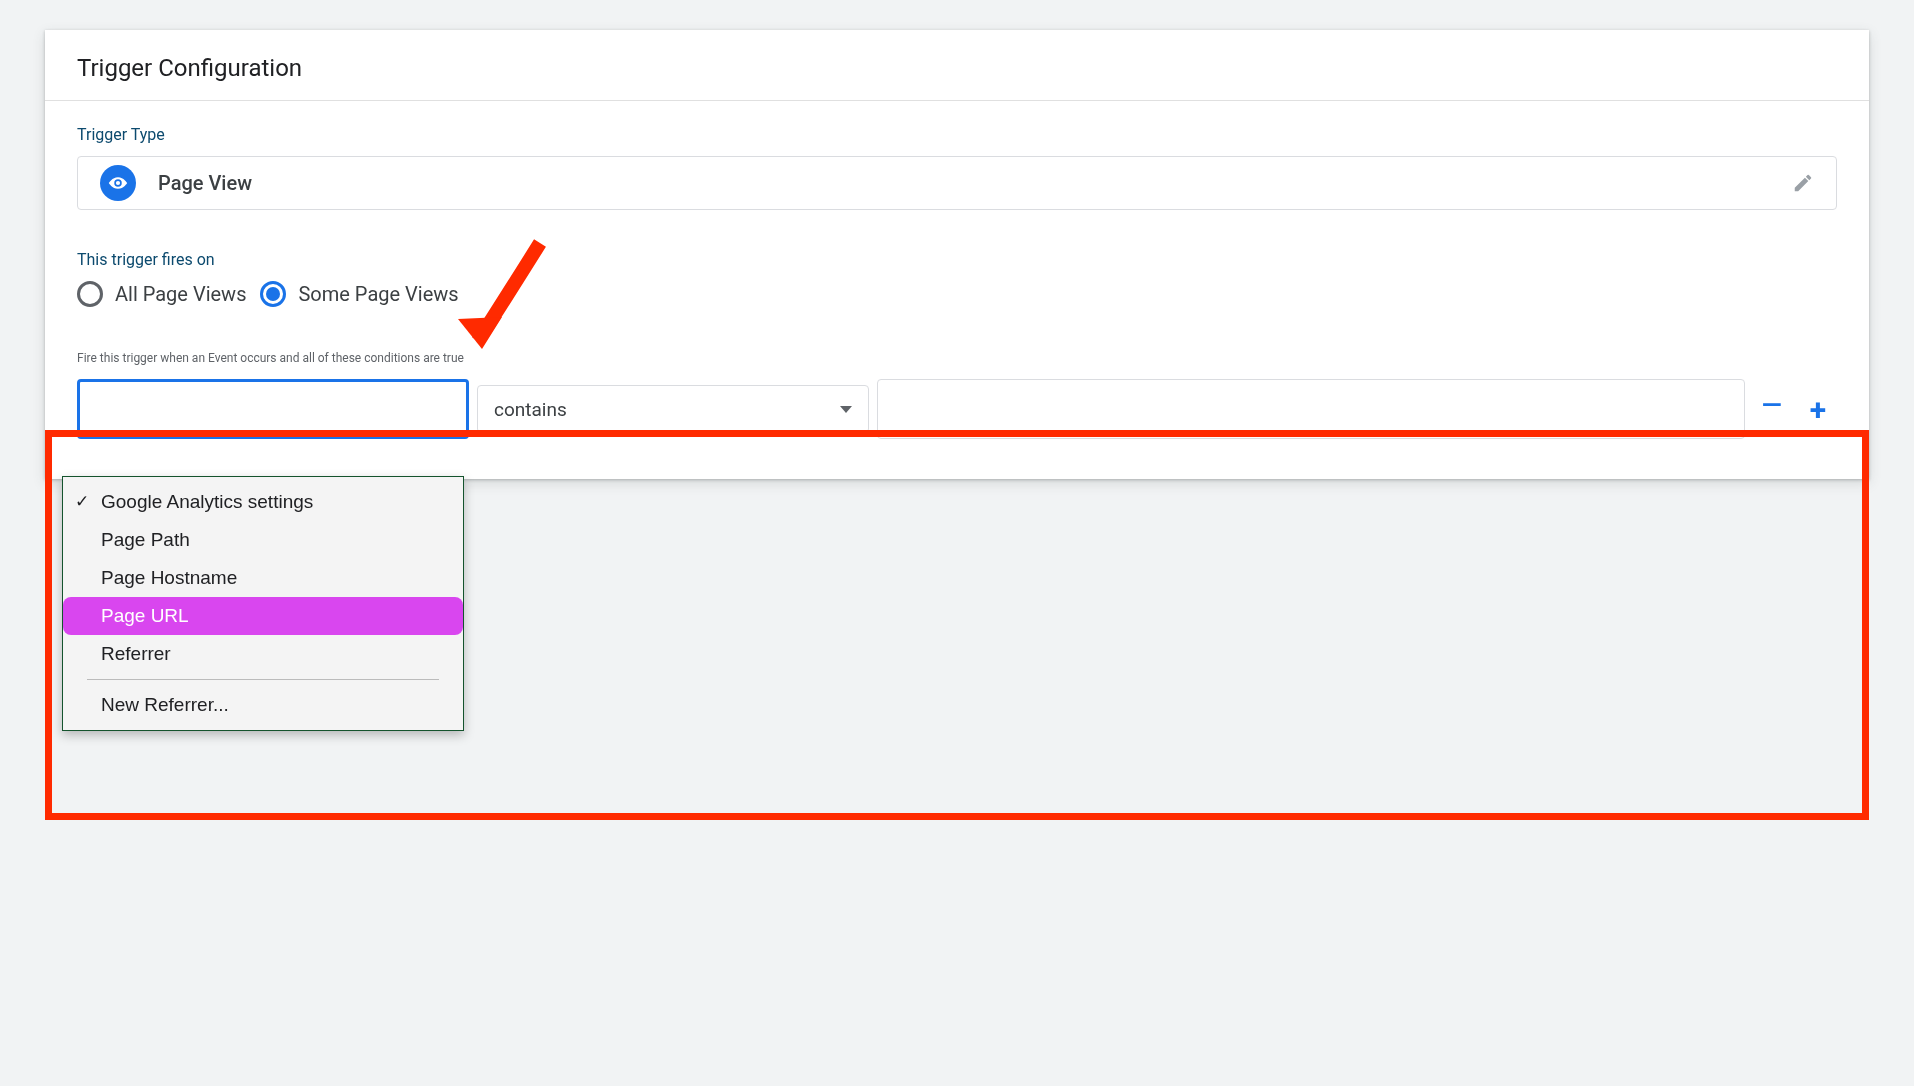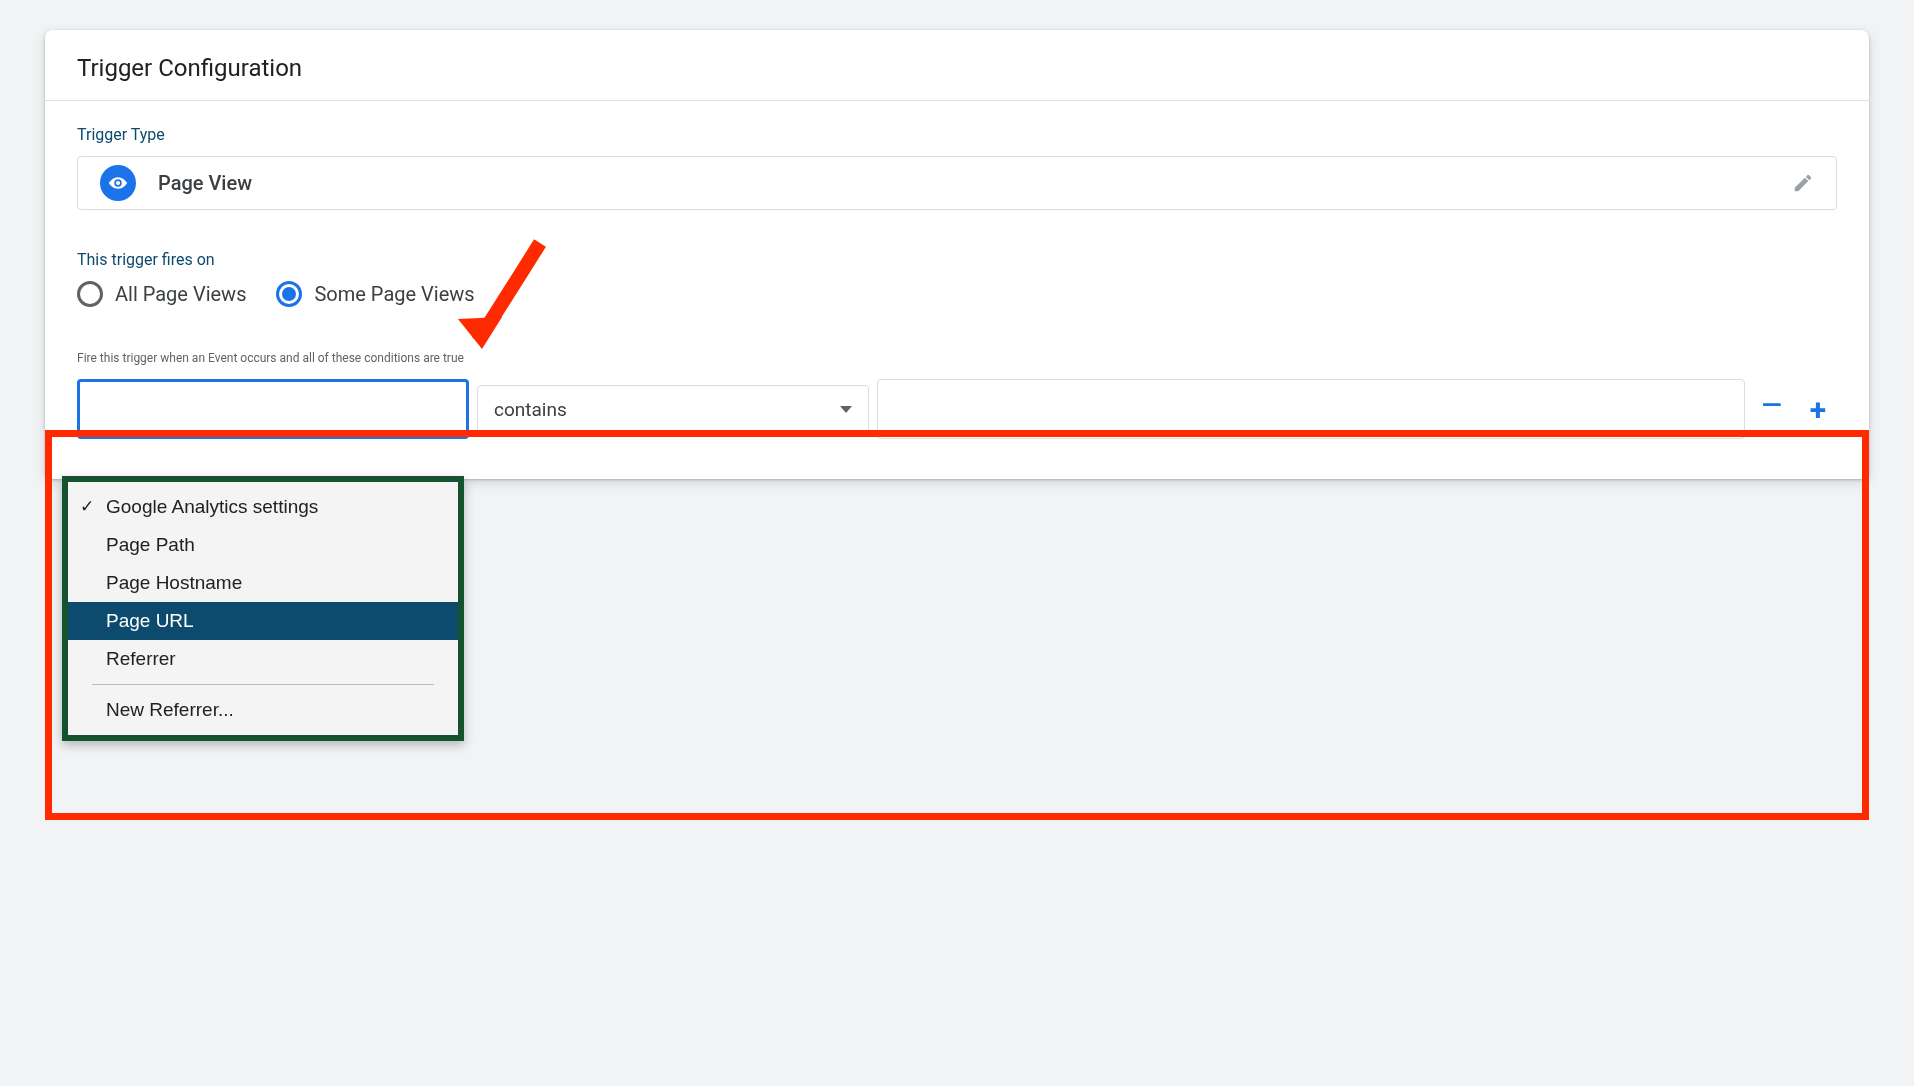--- a/index.html
+++ b/index.html
@@ -4,21 +4,21 @@
 <style>
   * { box-sizing: border-box; margin: 0; padding: 0; }
   body {
     background: #f1f3f4;
     font-family: Roboto, "Helvetica Neue", Arial, sans-serif;
     color: #202124;
     padding: 30px 45px;
   }
   .card {
     background: #fff;
-    border-radius: 8px;
+    border-radius: 0;
     box-shadow: 0 1px 3px rgba(60,64,67,0.3), 0 4px 12px rgba(60,64,67,0.15);
     position: relative;
   }
   .card-header {
     padding: 24px 32px 18px 32px;
     border-bottom: 1px solid #e0e0e0;
     font-size: 24px;
     font-weight: 400;
     color: #202124;
   }
@@ -43,21 +43,21 @@
   .tt-left { display:flex; align-items:center; gap:22px; }
   .eye-circle {
     width: 36px; height: 36px; border-radius: 50%;
     background: #1a73e8;
     display:flex; align-items:center; justify-content:center;
   }
   .eye-circle svg { width:20px; height:20px; fill:#fff; }
   .tt-label { font-size: 20px; font-weight:500; color:#3c4043; }
   .pencil { width:22px; height:22px; fill:#9aa0a6; cursor:pointer; }
 
-  .fireson-row { display:flex; align-items:flex-start; gap:30px; margin-bottom:44px; }
+  .fireson-row { display:flex; align-items:flex-start; gap:14px; margin-bottom:44px; }
   .radio-item { display:flex; align-items:center; gap:12px; cursor:pointer; }
   .radio-outer {
     width:26px; height:26px; border-radius:50%;
     border:3px solid #5f6368; position:relative;
   }
   .radio-outer.checked { border-color:#1a73e8; }
   .radio-inner {
     position:absolute; top:50%; left:50%; transform:translate(-50%,-50%);
     width:14px; height:14px; border-radius:50%; background:#1a73e8;
   }
@@ -92,33 +92,33 @@
     outline:none;
   }
   .row-btn {
     width:38px; height:38px; display:flex; align-items:center; justify-content:center;
     font-size:30px; font-weight:700; cursor:pointer; color:#1a73e8;
   }
   .minus-btn { font-weight:400; font-size:36px; transform:translateY(-3px); }
 
   .dropdown {
     position:absolute; left:62px; top:476px; width:402px;
-    background:#f4f4f4; border:6px solid #14532d;
+    background:#f4f4f4; border:1px solid #14532d;
     box-shadow:0 4px 10px rgba(0,0,0,0.25);
     z-index:10; padding:6px 0;
   }
   .dd-item {
     padding:8px 16px 8px 38px; font-size:19px; color:#202124;
     position:relative; cursor:pointer;
     font-family: "Helvetica Neue", Arial, sans-serif;
   }
   .dd-item.checked::before {
     content:"✓"; position:absolute; left:12px; top:8px; font-size:17px;
   }
-  .dd-item.highlight { background:#0c4a6e; color:#fff; }
+  .dd-item.highlight { background:#d946ef; color:#fff;border-radius:8px; }
   .dd-sep { border-top:1px solid #bbb; margin:6px 24px; }
 </style>
 </head>
 <body>
 
 <div class="card">
   <div class="card-header">Trigger Configuration</div>
 
   <div class="card-body">
 

